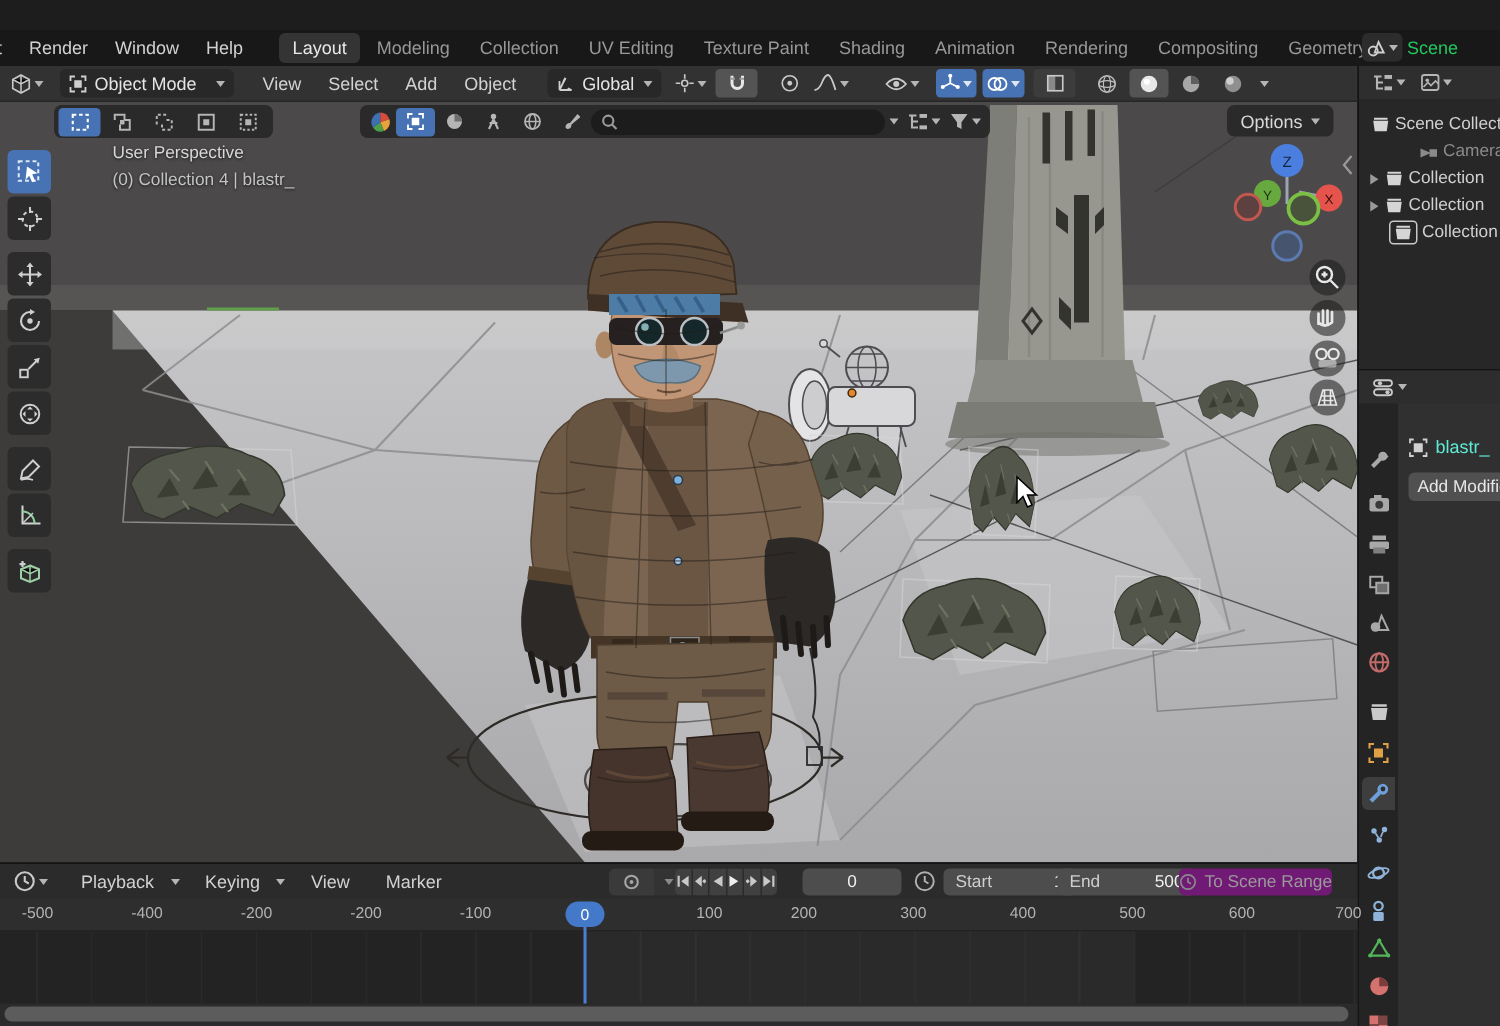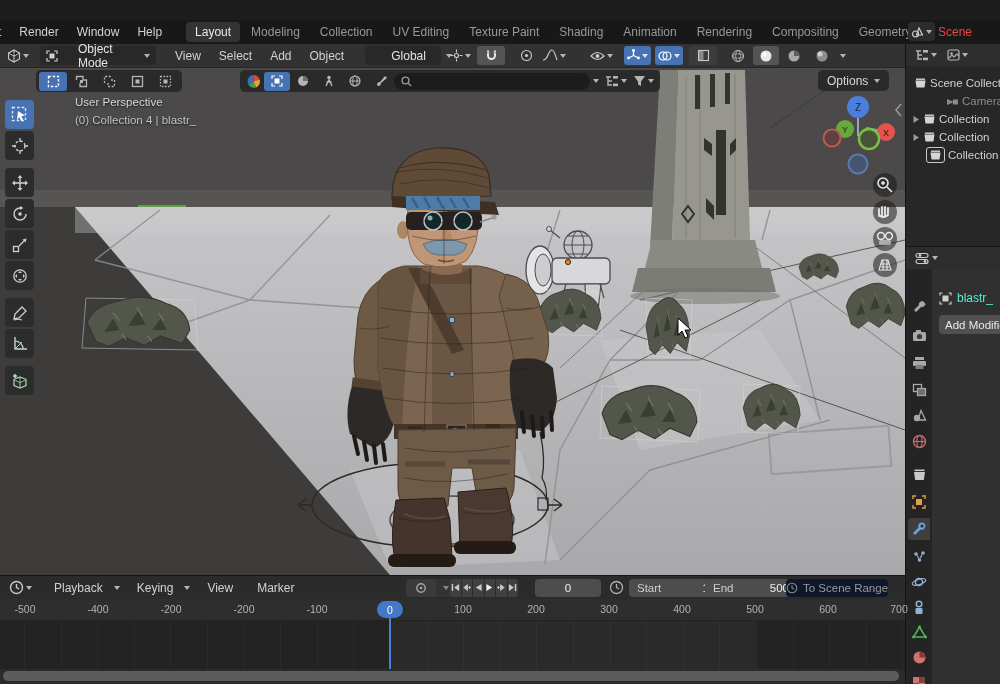--- a/index.html
+++ b/index.html
@@ -10,21 +10,21 @@
   
   #titlebar{left:0;top:0;width:1000px;height:20px;background:#8a88cb;color:#1c1c3a;
             font-size:11.5px;display:flex;align-items:center;gap:6px;padding-left:7px;box-sizing:border-box}
   
   #menubar{left:0;top:20px;width:1000px;height:24px;background:#181818;display:flex;align-items:center}
   .menu-item{padding:3px 9px;color:#d2d2d2}
   .tab{padding:3px 9px;margin:0 1px;color:#989898;border-radius:4px;white-space:nowrap}
   .tab.active{background:#343434;color:#e9e9e9}
   
   #vph{left:0;top:44px;width:905px;height:24px;background:#323232;display:flex;align-items:center;border-bottom:1px solid #262626;box-sizing:border-box}
-  .pill{background:#282828;border-radius:4px;height:19px;display:flex;align-items:center;gap:20px;padding:0 6px;box-sizing:border-box}
+  .pill{background:#282828;border-radius:4px;height:19px;display:flex;align-items:center;gap:5px;padding:0 6px;box-sizing:border-box}
   .ibtn{height:19px;border-radius:3px;display:flex;align-items:center;justify-content:center;gap:2px;padding:0 3px}
   .ibtn.on{background:#4772b3}
   .ibtn.lit{background:#545454}
   .chev{width:0;height:0;border-left:3.5px solid transparent;border-right:3.5px solid transparent;border-top:4px solid #b5b5b5}
   .vsep{width:6px}
   
   .floatgrp{position:absolute;height:22px;background:rgba(40,40,40,.94);border-radius:5px;display:flex;align-items:center;padding:0 3px;box-sizing:border-box}
   #searchbox{background:#1c1c1c;border-radius:9px;height:17px;flex:1;display:flex;align-items:center;gap:4px;padding:0 7px;color:#8f8f8f}
   
   #toolshelf{left:5px;top:100px;width:30px;display:flex;flex-direction:column;gap:2px}
@@ -53,21 +53,21 @@
   .tick{position:absolute;top:4px;transform:translateX(-50%);color:#b2b2b2;font-size:10.5px}
   #tl-body{position:absolute;left:0;top:45px;width:905px;height:48px;background:#232323;
       background-image:repeating-linear-gradient(90deg,#2a2a2a 0 1px,transparent 1px 36.6px);background-position:24px 0}
   #tl-range{position:absolute;left:390px;top:0;width:366px;height:48px;background:rgba(255,255,255,.035)}
   #playhead-line{position:absolute;left:389px;top:42px;width:2px;height:51px;background:#4a7fd6}
   #playhead-pill{position:absolute;left:377px;top:25px;width:26px;height:17px;background:#4478c8;border-radius:9px;
       color:#fff;font-size:10.5px;display:flex;align-items:center;justify-content:center}
   #tl-scroll{position:absolute;left:3px;top:95px;width:896px;height:10px;background:#5c5c5c;border-radius:5px}
   .field{background:#4d4d4d;border-radius:4px;height:18px;display:flex;align-items:center;justify-content:center;color:#f0f0f0;font-size:11.5px}
   .pbtn{width:10.5px;height:18px;background:#404040;display:flex;align-items:center;justify-content:center}
-  .ghostbtn{background:#0f172a;border-radius:4px;height:18px;display:flex;align-items:center;gap:5px;padding:0 0;color:#9a9a9a;font-size:11.5px}
+  .ghostbtn{background:#701a75;border-radius:4px;height:18px;display:flex;align-items:center;gap:5px;padding:0 0;color:#9a9a9a;font-size:11.5px}
   svg{display:block}
   text{font-family:"Liberation Sans",sans-serif}
 </style>
 </head>
 <body>
 
 <div id="app">
 
 
   <div id="menubar" class="abs">
@@ -89,21 +89,21 @@
 
     </div>
     <div class="row" style="position:absolute;left:908px;top:2px;gap:3px">
       <div class="ibtn" style="background:#2c2c2c;border-radius:4px">
         <svg width="13" height="12" viewBox="0 0 13 12">
           <circle cx="4.5" cy="8" r="3" fill="none" stroke="#cfcfcf" stroke-width="1.2"></circle>
           <path d="M8,2 L11.5,9 H5.5 Z" fill="none" stroke="#cfcfcf" stroke-width="1.2"></path>
         </svg>
         <span class="chev"></span>
       </div>
-      <span style="color:#ef4444">Scene</span>
+      <span style="color:#22c55e">Scene</span>
     </div>
   </div>
 
   <div id="vph" class="abs">
     <div class="ibtn" style="margin-left:4px">
       <svg width="14" height="14" viewBox="0 0 14 14">
         <path d="M7,1 L12.5,4 v6 L7,13 1.5,10 V4 Z" fill="none" stroke="#c9c9c9" stroke-width="1.1"></path>
         <path d="M7,1 V7 M1.5,4 7,7 12.5,4 M7,13 V7" stroke="#c9c9c9" stroke-width="1"></path>
       </svg>
         <span class="chev"></span>
@@ -852,21 +852,21 @@
         </svg>
         <span>To Scene Range</span>
       </div>
     </div>
     <div id="tl-ruler">
       <span class="tick" style="left:25px">-500</span>
       <span class="tick" style="left:98px">-400</span>
       <span class="tick" style="left:171px">-200</span>
       <span class="tick" style="left:244px">-200</span>
       <span class="tick" style="left:317px">-100</span>
-      <span class="tick" style="left:463px">100</span>
+      <span class="tick" style="left:473px">100</span>
       <span class="tick" style="left:536px">200</span>
       <span class="tick" style="left:609px">300</span>
       <span class="tick" style="left:682px">400</span>
       <span class="tick" style="left:755px">500</span>
       <span class="tick" style="left:828px">600</span>
       <span class="tick" style="left:899px">700</span>
     </div>
     <div id="tl-body">
       <div id="tl-range"></div>
     </div>

